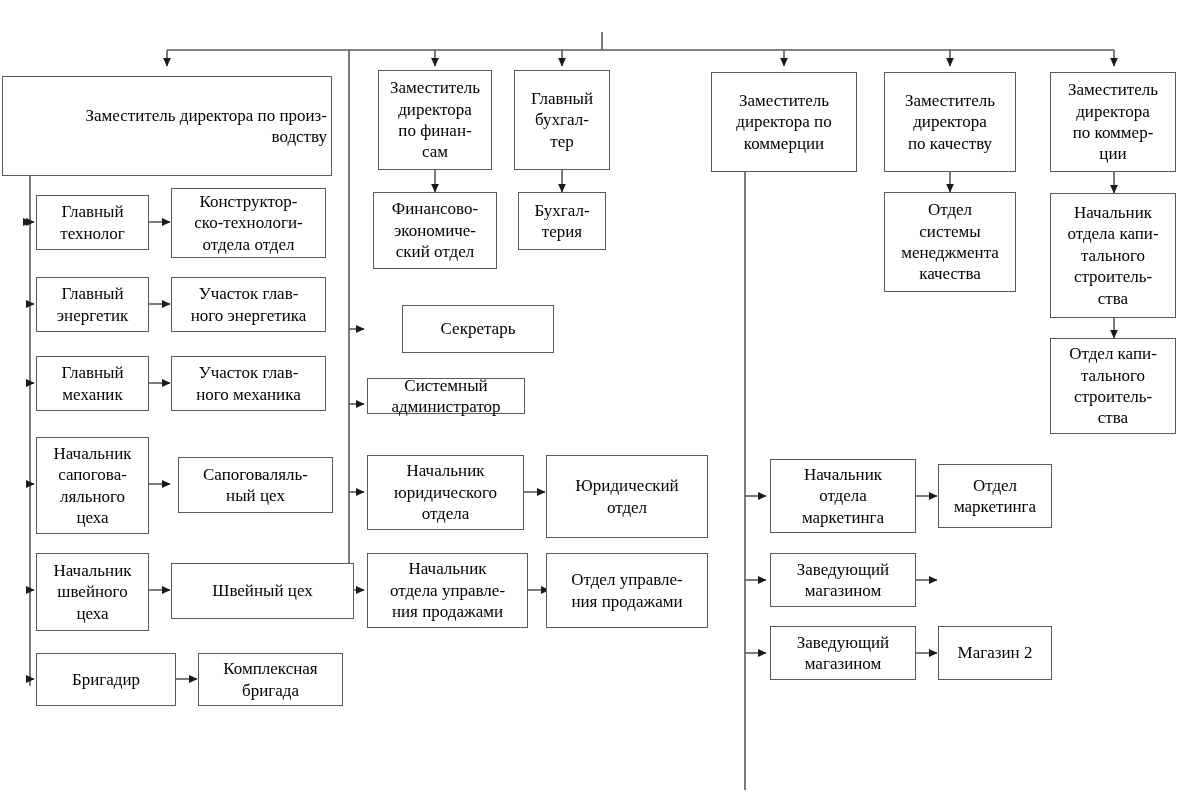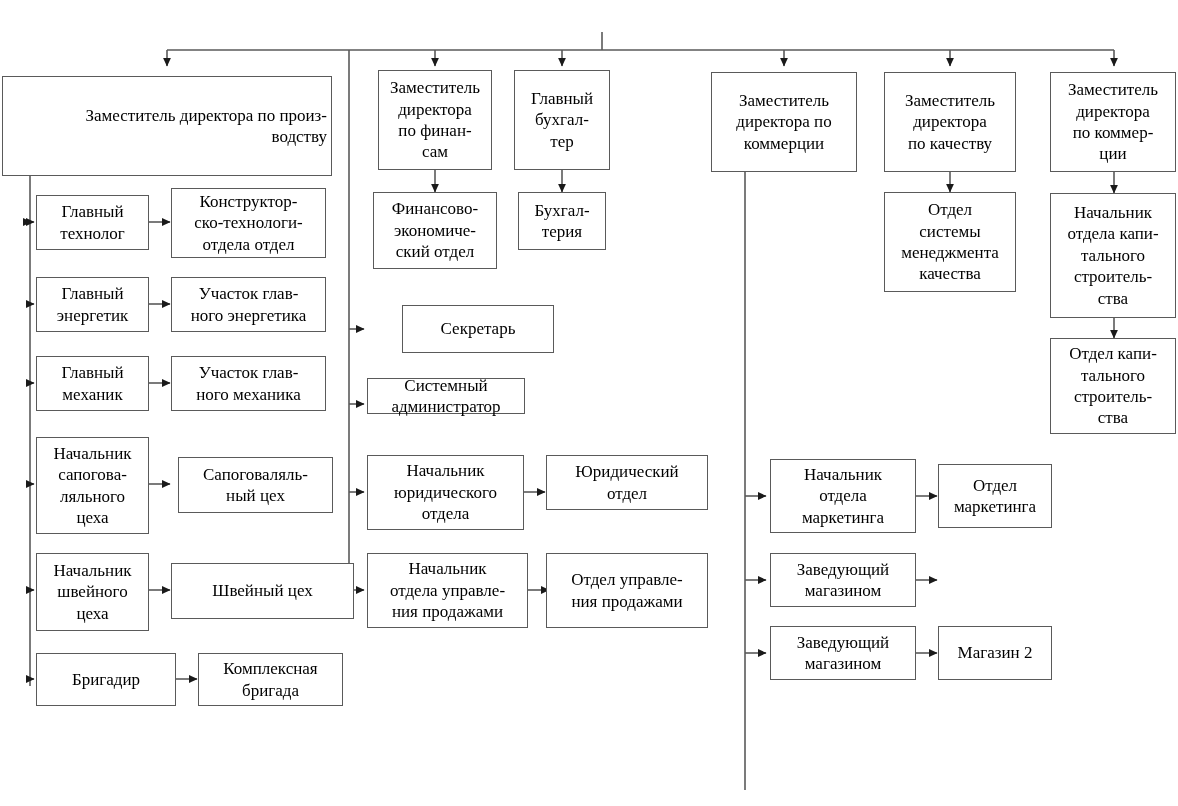--- a/index.html
+++ b/index.html
@@ -215,21 +215,21 @@
   <div class="node fs-17" style="left:367px; top:378px; width:158px; height:36px;">
     <span style="white-space:pre-line;">Системный
 администратор</span>
   </div>
 
   <div class="node fs-17" style="left:367px; top:455px; width:157px; height:75px;">
     <span style="white-space:pre-line;">Начальник
 юридического
 отдела</span>
   </div>
-  <div class="node fs-17" style="left:546px; top:455px; width:162px; height:55px;justify-content:center;">
+  <div class="node fs-17" style="left:546px; top:455px; width:162px; height:83px;justify-content:center;">
     <span style="white-space:pre-line;">Юридический
 отдел</span>
   </div>
 
   <div class="node fs-17" style="left:367px; top:553px; width:161px; height:75px;">
     <span style="white-space:pre-line;">Начальник
 отдела управле-
 ния продажами</span>
   </div>
   <div class="node fs-17" style="left:546px; top:553px; width:162px; height:75px;">

